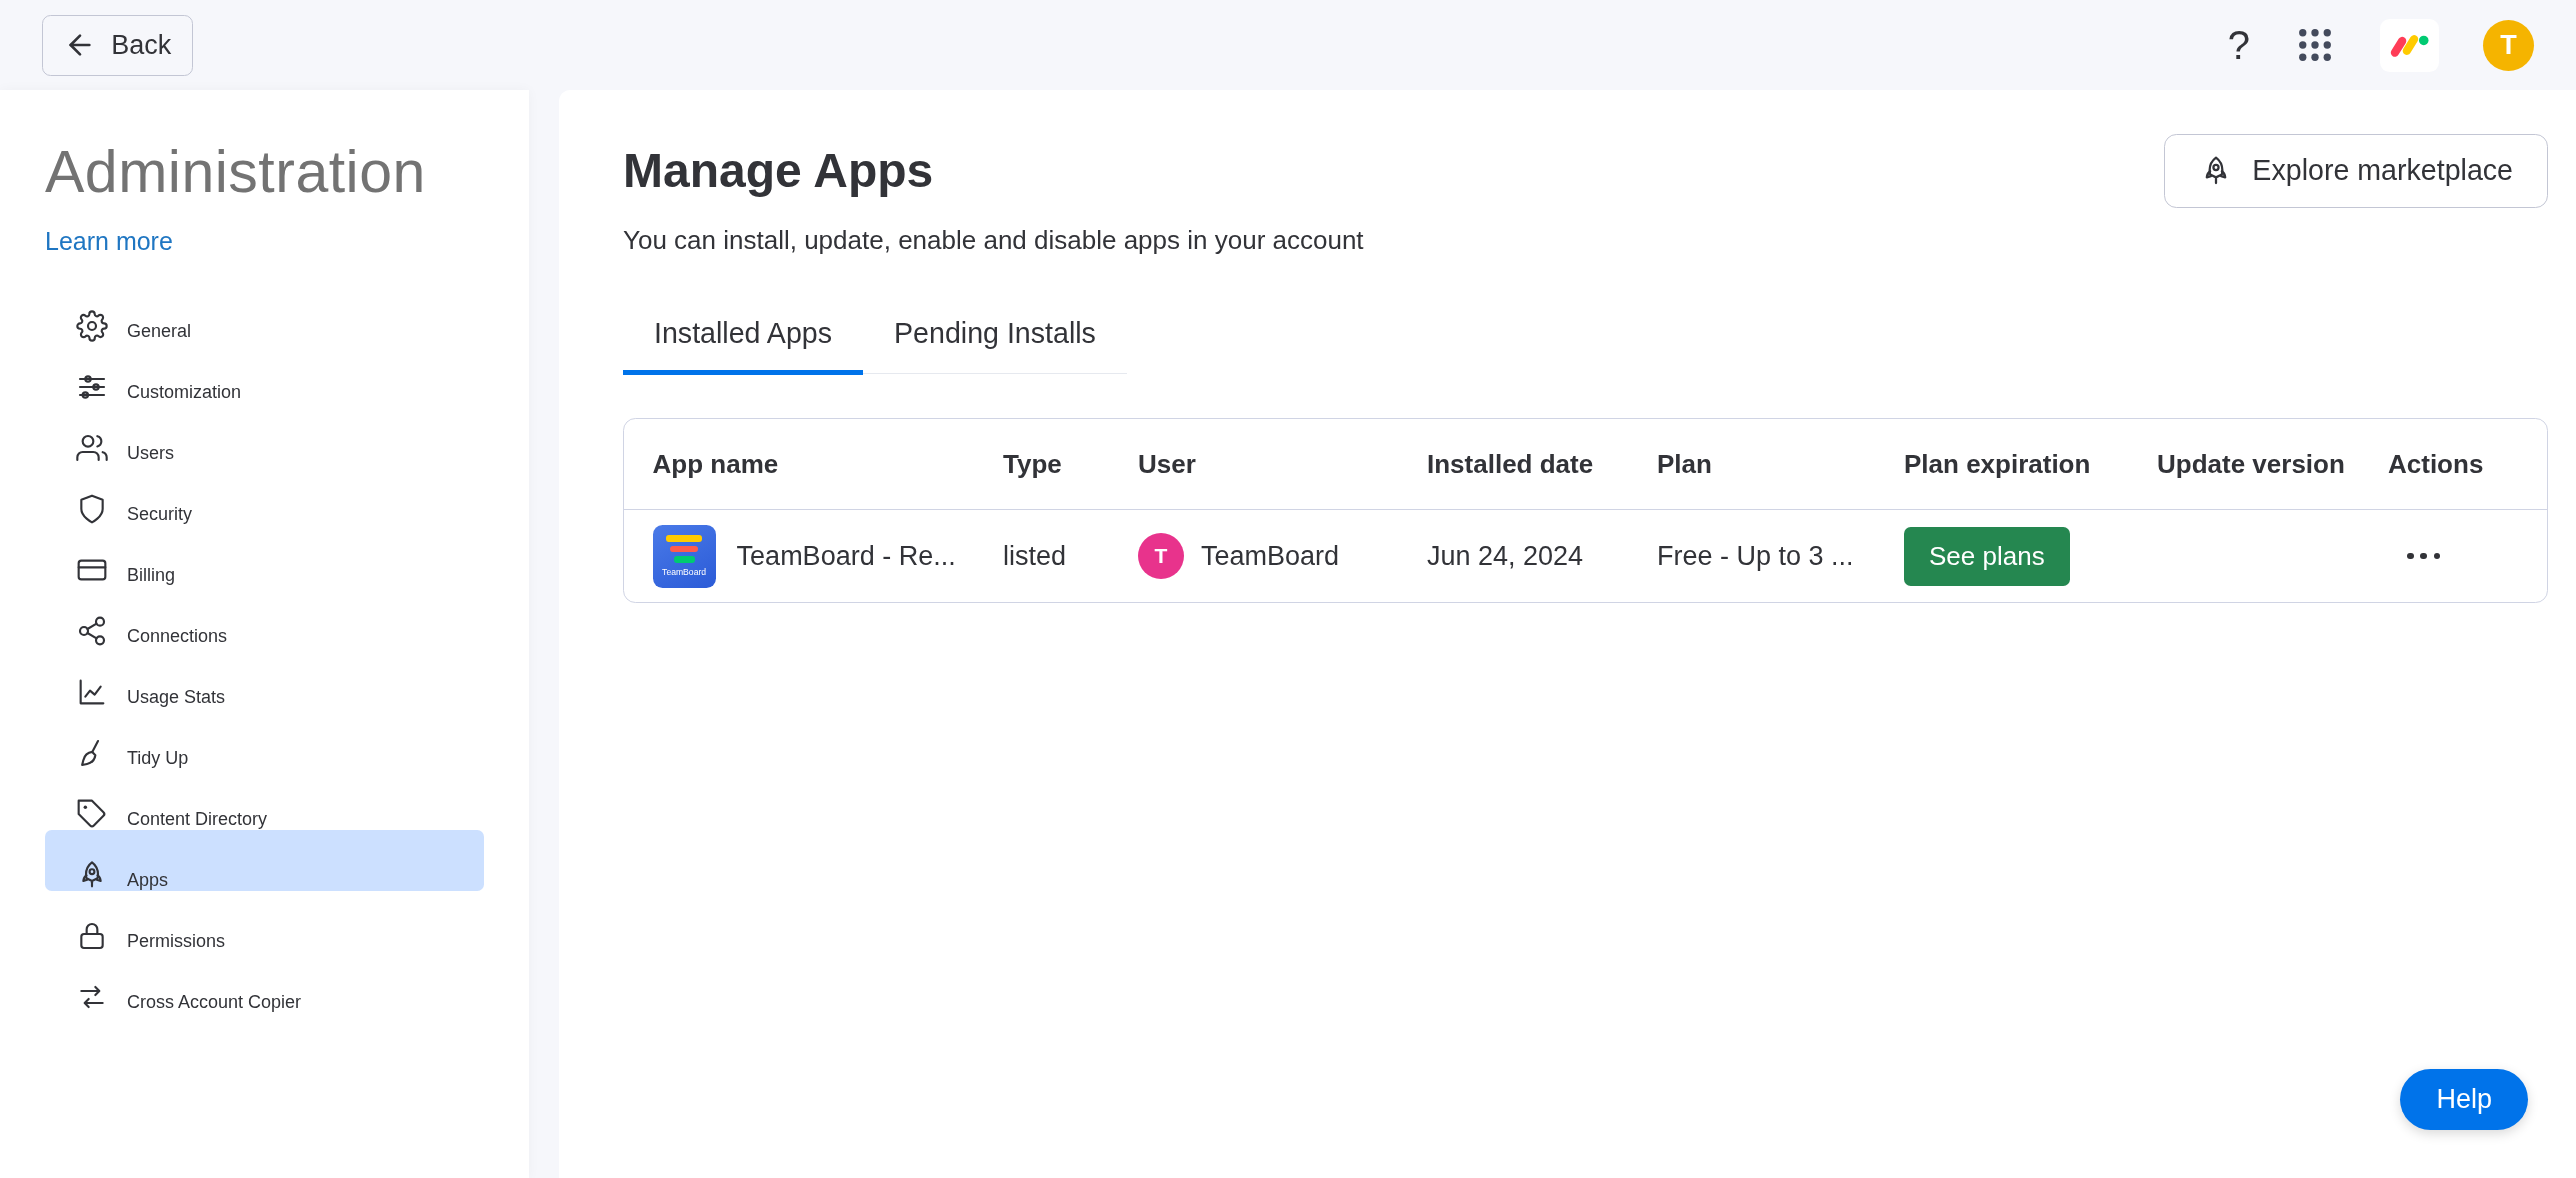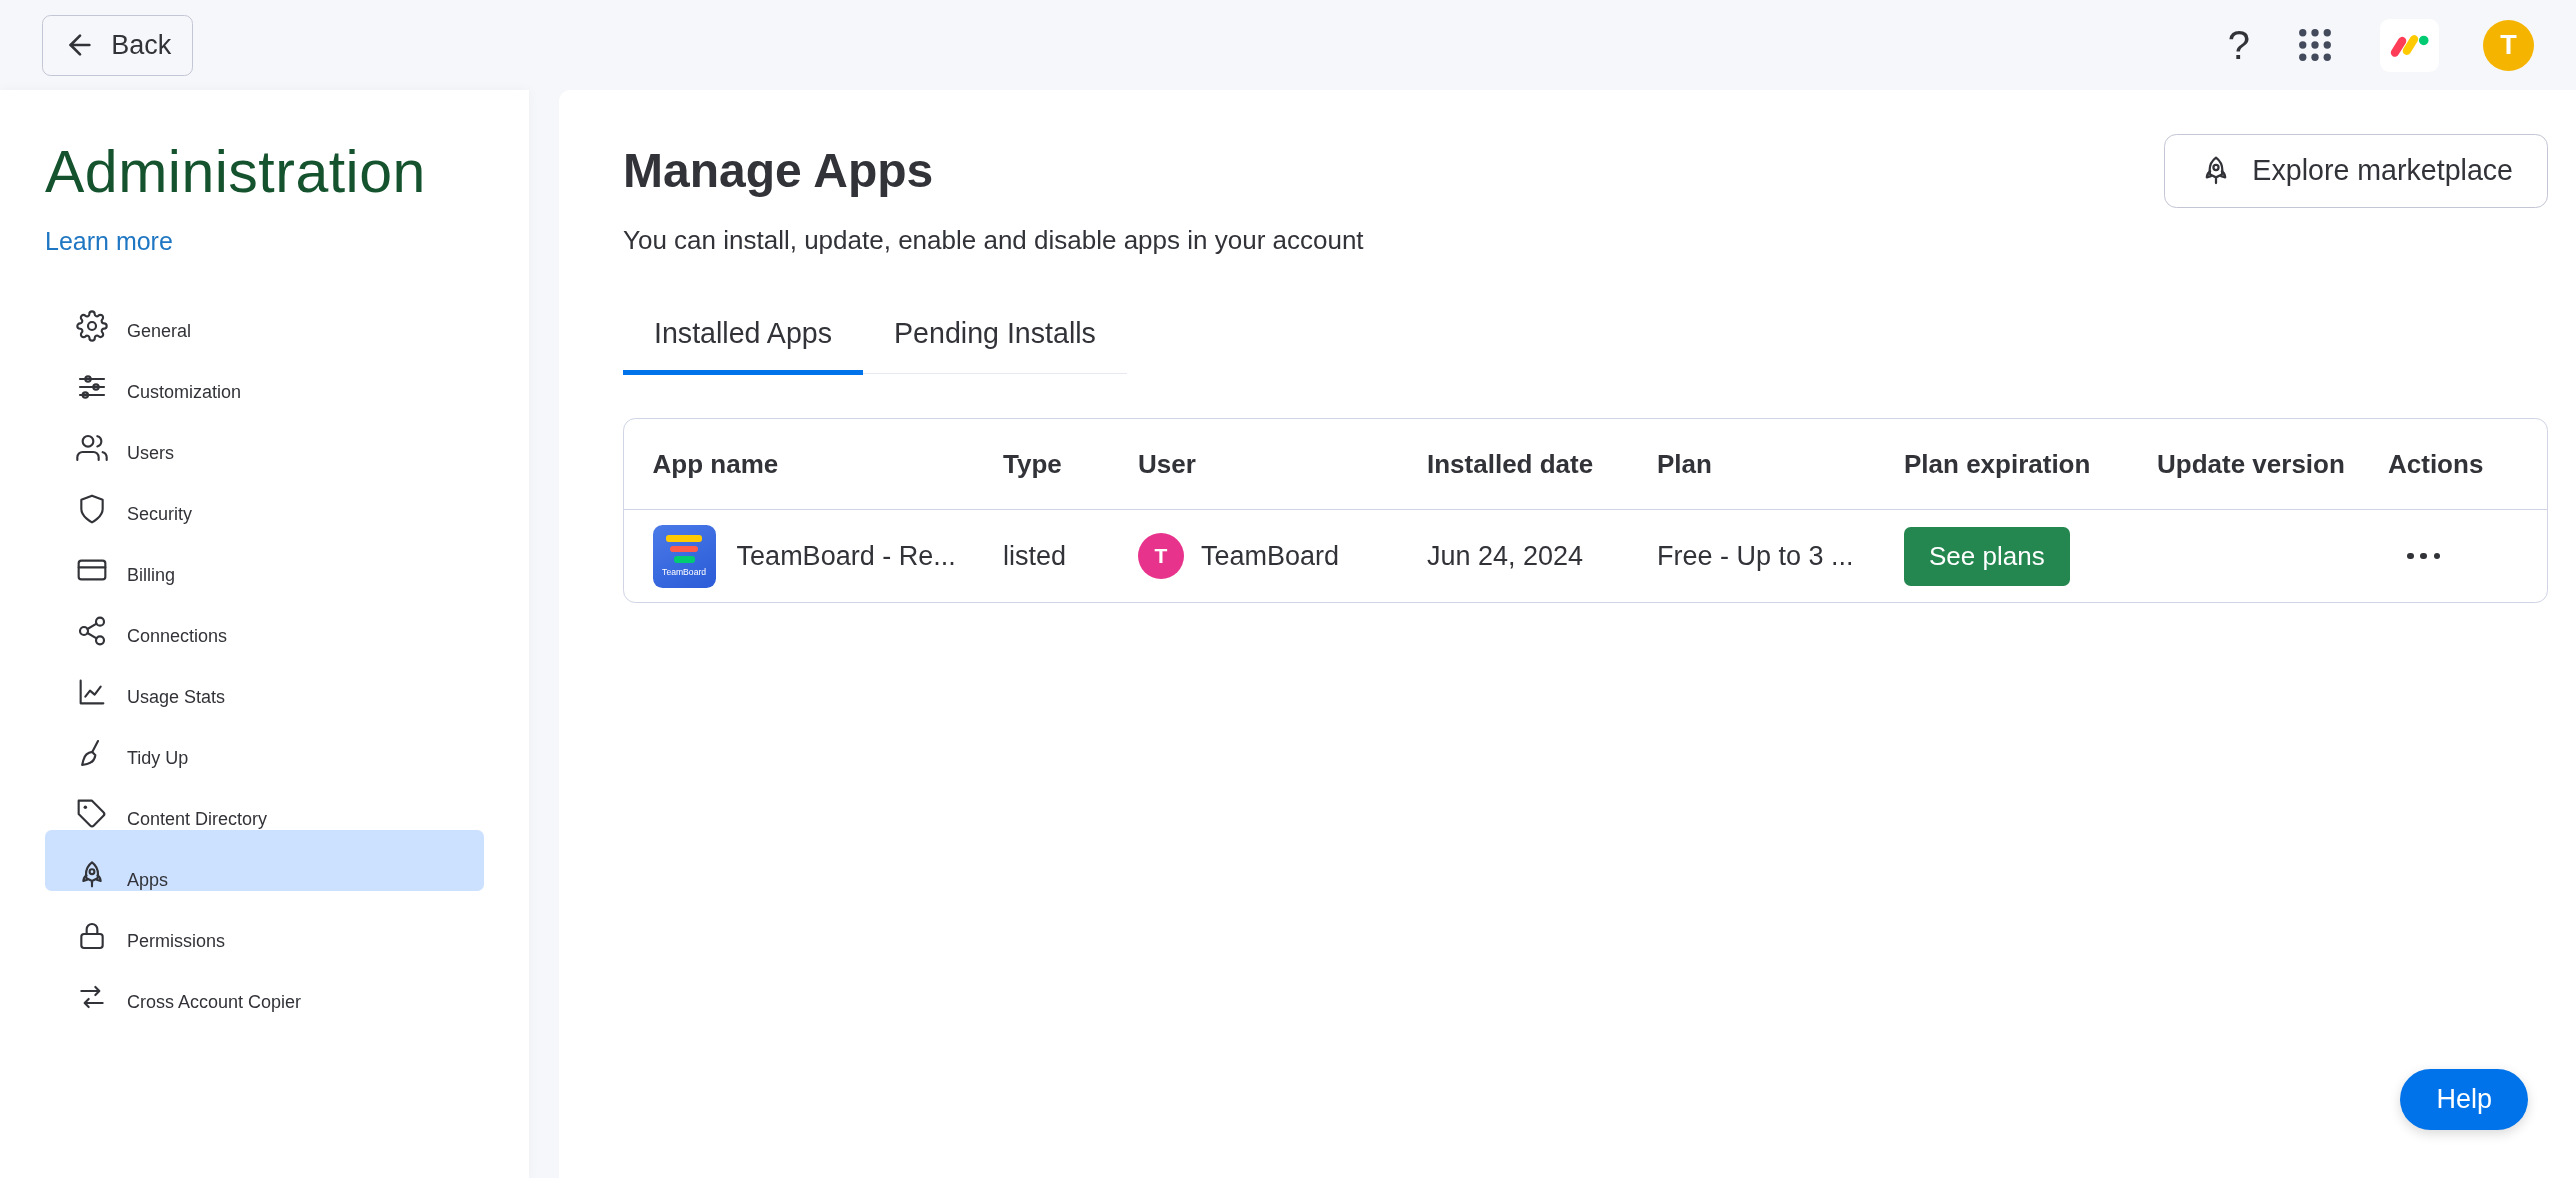--- a/index.html
+++ b/index.html
@@ -22,21 +22,21 @@
     font-size:27px;color:var(--text);cursor:pointer;font-family:inherit}
   .topbar-right{display:flex;align-items:center;gap:44px}
   .q-icon{font-size:40px;color:var(--text);cursor:pointer;line-height:1}
   .grid-icon{cursor:pointer;color:#434a5c}
   .logo-box{width:59px;height:53px;background:#fff;border-radius:9.5px;display:flex;align-items:center;justify-content:center;cursor:pointer}
   .avatar{width:51px;height:51px;border-radius:50%;background:var(--yellow-avatar);
     color:#fff;font-size:27px;font-weight:bold;display:flex;align-items:center;justify-content:center;cursor:pointer}
   
   .sidebar{position:absolute;left:0;top:90px;width:529px;bottom:0;background:#fff;
     padding:48px 0 0 45px;box-shadow:0 0 11.4px rgba(0,0,0,.04)}
-  .side-title{font-size:59px;color:#14532d;letter-spacing:0.5px}
+  .side-title{font-size:59px;color:#737373;letter-spacing:0.5px}
   .learn-more{margin-top:21px;font-size:25px;color:var(--link-blue);cursor:pointer;width:max-content}
   .side-list{margin-top:25px;width:439px}
   .side-item{display:flex;align-items:flex-end;gap:19px;height:61px;padding-left:31px;
     border-radius:6.7px;font-size:18px;cursor:pointer;color:var(--text)}
   .side-item.selected{background:var(--selected-bg)}
   .side-item .icn{width:32px;height:32px;flex:0 0 32px;color:var(--text)}
   .side-item .icn svg{width:32px;height:32px}
   
   .main{position:absolute;left:559px;top:90px;right:0;bottom:0;background:#fff;
     border-top-left-radius:11.4px;padding:53px 28px 0 64px}

